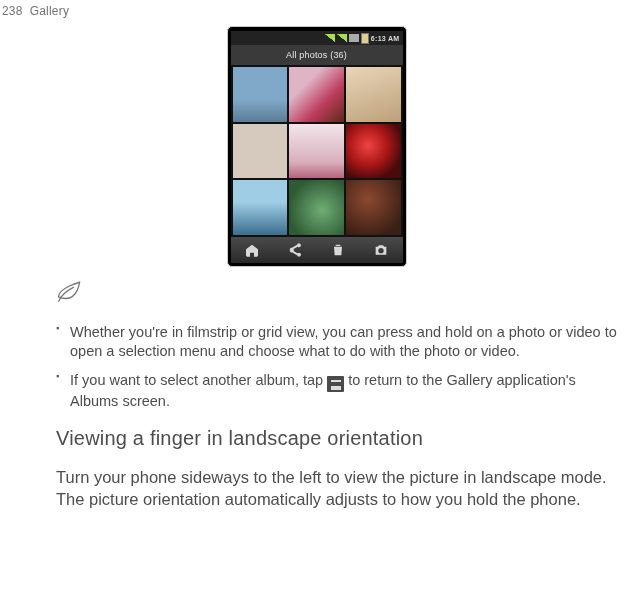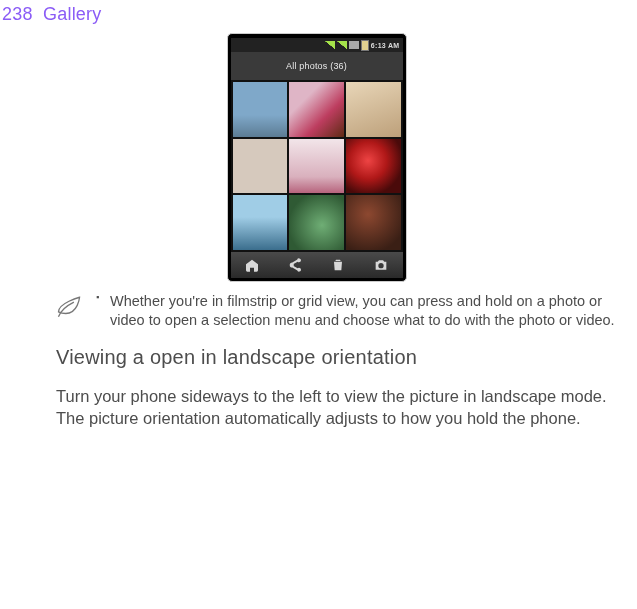--- a/index.html
+++ b/index.html
@@ -9,22 +9,22 @@
     font-family: "Helvetica Neue", Helvetica, Arial, sans-serif;
     -webkit-font-smoothing: antialiased;
     color: #4d4d4d;
   }
   .page {
     width: 637px;
     box-sizing: border-box;
     padding: 0 4px 10px 0;
   }
   .header {
-    font-size: 18px;
-    color: #8b5cf6;
+    font-size: 12px;
+    color: #737373;
     letter-spacing: 0.2px;
     padding: 4px 0 6px 2px;
     font-weight: 400;
   }
   .body-indent {
     margin-left: 56px;
     margin-right: 6px;
   }
   .para {
     font-size: 16.5px;
@@ -63,21 +63,21 @@
   .sb-icon.sig {
     background: linear-gradient(to top right, transparent 48%, #a5e24a 50%);
   }
   .sb-icon.bat {
     background: #e0d090;
     width: 6px; height: 9px;
     border: 1px solid #777;
   }
   .sb-time { color:#ddd; font-size:7px; line-height:1; font-weight:600; letter-spacing:0.3px; }
   .titlebar {
-    height: 28px;
+    height: 20px;
     background: #3a3a3a;
     color: #e8e8e8;
     font-size: 9px;
     display: flex;
     align-items: center;
     justify-content: center;
     letter-spacing: 0.2px;
   }
   .grid3 {
     display: grid;
@@ -112,20 +112,21 @@
     width: 18px; height: 18px;
     display:flex; align-items:center; justify-content:center;
   }
   .tb-icon svg { width: 16px; height: 16px; fill: #d8d8d8; }
   .tips-row {
     display: flex;
     gap: 14px;
     margin-top: 6px;
     margin-left: 56px;
     margin-right: 6px;
+    flex-direction: column;
   }
   .tip-icon {
     width: 26px;
     flex: 0 0 26px;
     padding-top: 2px;
   }
   .tip-icon svg { width: 26px; height: 26px; stroke:#777; fill:none; stroke-width:1.6; }
   .tip-list {
     list-style: none;
     padding: 0;
@@ -244,21 +245,26 @@
     <div class="tip-icon">
       <svg viewBox="0 0 32 32">
         <path d="M3 22 C3 11, 29 4, 29 4 C29 4, 27 24, 12 24 C8 24, 5 23, 3 22 Z"></path>
         <path d="M3 28 C 6 20, 14 14, 22 10"></path>
       </svg>
     </div>
     <ul class="tip-list">
       <li>
         <span>Whether you're in filmstrip or grid view, you can press and hold on a photo or video to open a selection menu and choose what to do with the photo or video.</span>
       </li>
+      <li>
+        <span>If you want to select another album, tap </span><span class="inline-icon">
+            <span></span>
+          </span><span> to return to the Gallery application's Albums screen.</span>
+      </li>
     </ul>
   </div>
 
   <div class="body-indent" style="margin-top:4px;">
-    <div class="h2">Viewing a open in landscape orientation</div>
+    <div class="h2">Viewing a finger in landscape orientation</div>
     <p class="para" style="margin-bottom:0;">Turn your phone sideways to the left to view the picture in landscape mode. The picture orientation automatically adjusts to how you hold the phone.</p>
   </div>
 
 </div>
 
 </body></html>

